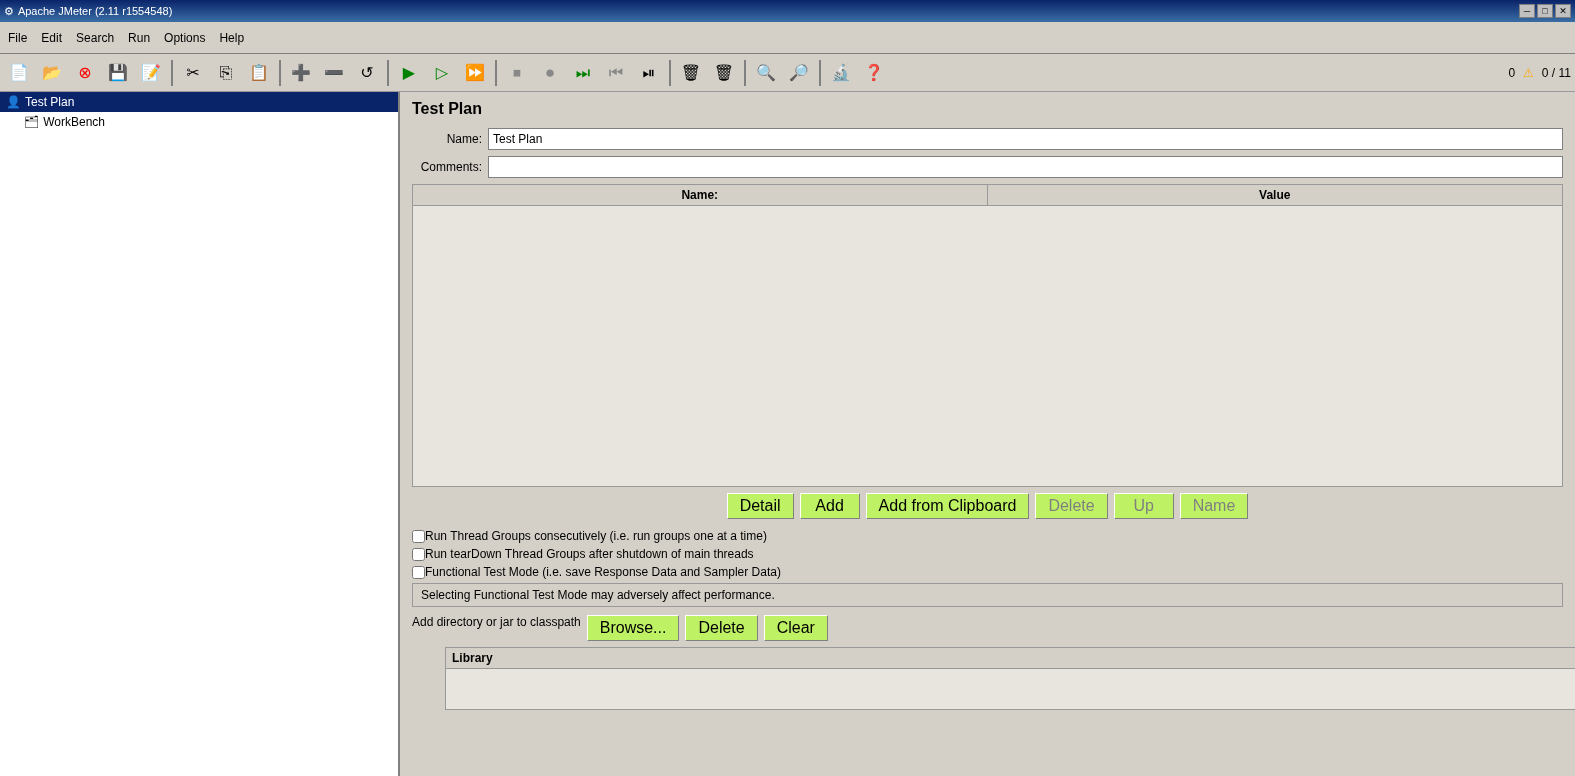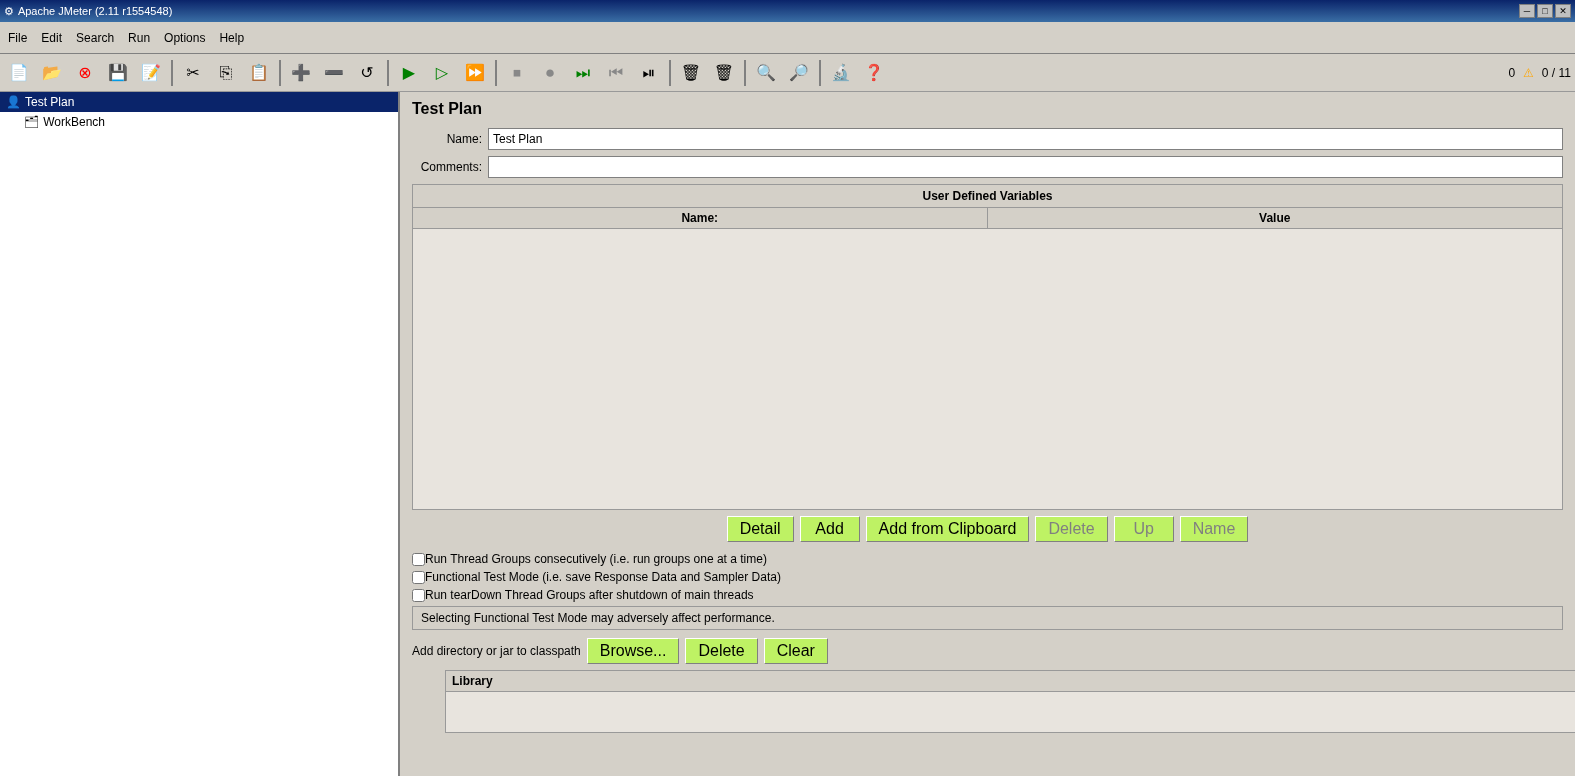--- a/index.html
+++ b/index.html
@@ -231,21 +231,21 @@
       font-size: 12px;
       background: #d4d0c8;
       border: 1px solid #999;
       padding: 4px 8px;
       margin-bottom: 8px;
       color: #000;
     }
 
     .classpath-row {
       display: flex;
-      align-items: center;
+      align-items: flex-start;
       gap: 6px;
       margin-bottom: 6px;
     }
     .classpath-label {
       font-size: 12px;
     }
 
     .library-table {
       border: 1px solid #999;
       background: #e8e4de;
@@ -346,21 +346,20 @@
     <div class="form-row">
       <span class="form-label">Name:</span>
       <input class="form-input" type="text" value="Test Plan" style="">
     </div>
 
     <div class="form-row">
       <span class="form-label">Comments:</span>
       <input class="form-input" type="text" value="" style="">
     </div>
 
-    <div class="section-title">User Defined Variables</div>
     <div class="variables-table">
       <div class="table-header">
         <div class="table-header-cell">Name:</div>
         <div class="table-header-cell">Value</div>
       </div>
       <div class="table-body"></div>
     </div>
 
     <div class="btn-row">
       <button class="btn">Detail</button>
@@ -369,26 +368,26 @@
       <button class="btn btn-disabled">Delete</button>
       <button class="btn btn-disabled">Up</button>
       <button class="btn btn-disabled">Name</button>
     </div>
 
     <div class="checkbox-row">
       <input type="checkbox" id="cb1" style="">
       <label for="cb1">Run Thread Groups consecutively (i.e. run groups one at a time)</label>
     </div>
     <div class="checkbox-row">
+      <input type="checkbox" id="cb2" style="">
+      <label for="cb2">Run tearDown Thread Groups after shutdown of main threads</label>
+    </div>
+    <div class="checkbox-row">
       <input type="checkbox" id="cb3" style="">
       <label for="cb3">Functional Test Mode (i.e. save Response Data and Sampler Data)</label>
-    </div>
-    <div class="checkbox-row">
-      <input type="checkbox" id="cb2" style="">
-      <label for="cb2">Run tearDown Thread Groups after shutdown of main threads</label>
     </div>
 
     <div class="info-text">Selecting Functional Test Mode may adversely affect performance.</div>
 
     <div class="classpath-row">
       <span class="classpath-label">Add directory or jar to classpath</span>
       <button class="btn">Browse...</button>
       <button class="btn">Delete</button>
       <button class="btn">Clear</button>
     </div>

